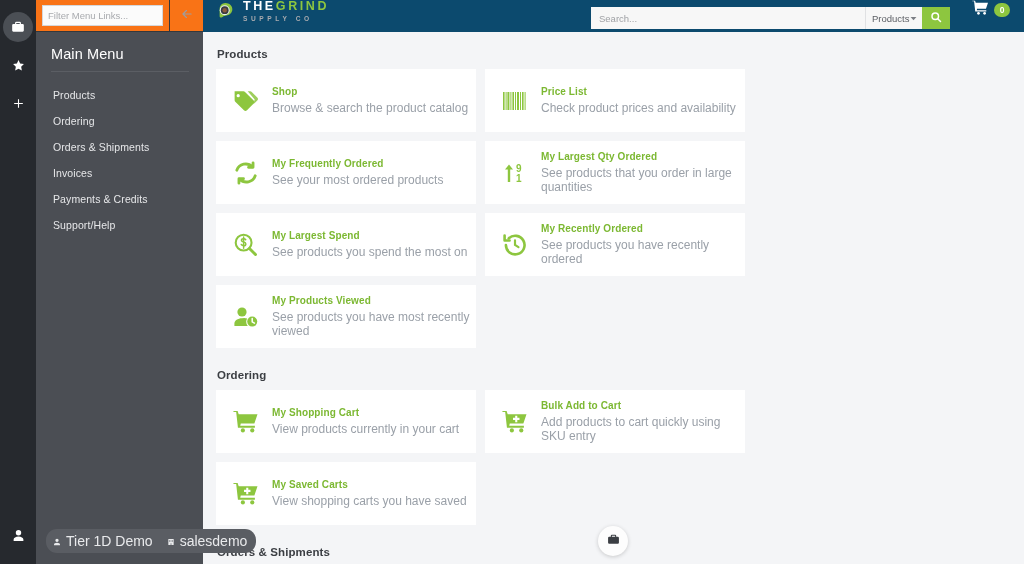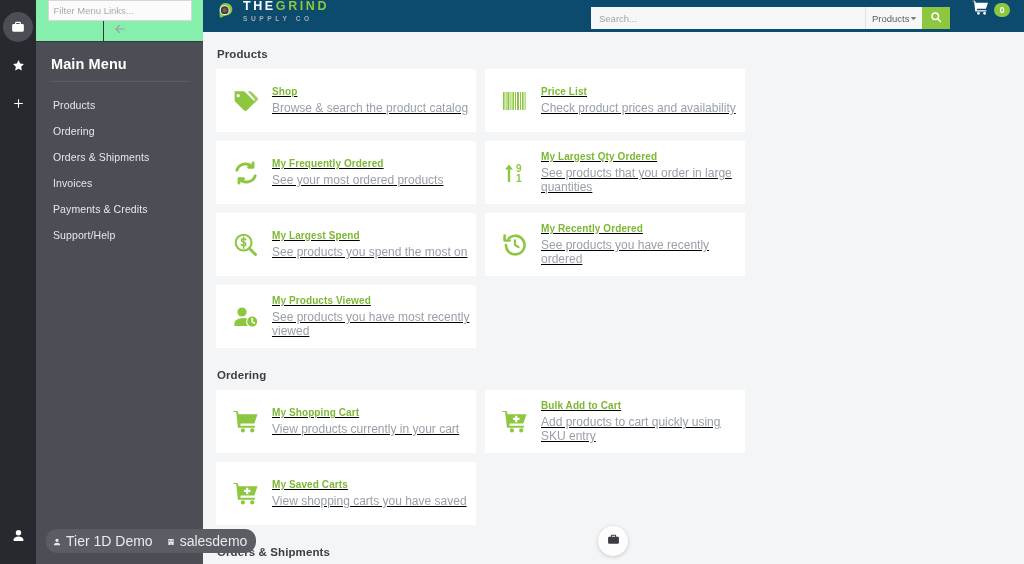--- a/index.html
+++ b/index.html
@@ -30,41 +30,40 @@
   .rail-btn.bottom { margin-bottom: 14px; }
 
   
   .menupanel {
     width: 167px; min-width: 167px; height: 564px;
     background: #4b4e54;
     display: flex; flex-direction: column;
     position: relative;
   }
   .menu-top {
-    height: 42px; display: flex; align-items: center;
-    background: #86efac;
+    height: 32px; display: flex; align-items: center;
+    background: #f97316;
     border-bottom: 1px solid #35383c;
-    flex-direction: column;
   }
   .filter-wrap { flex: 1; padding: 0 6px; }
   .filter-input {
     width: 100%; height: 21px;
     border: 1px solid #d5d7da; background: #fbfbfb;
     font-size: 9.5px; color: #9a9ca0;
     font-family: "Liberation Sans", sans-serif;
     padding: 0 5px; outline: none;
   }
   .filter-input::placeholder { color: #a8aaae; }
   .back-btn {
     width: 34px; height: 32px;
     display: flex; align-items: center; justify-content: center;
     border-left: 1px solid #35383c;
   }
   .menu-title {
-    font-size: 14.5px; font-weight: bold; color: #ffffff;
+    font-size: 14.5px; font-weight: normal; color: #ffffff;
     padding: 14px 0 9px 15px; letter-spacing: .1px;
   }
   .menu-divider { height: 1px; background: #5b5e64; margin: 0 14px 10px 15px; }
   .menu-list { display: flex; flex-direction: column; }
   .menu-item {
     font-size: 10.5px; color: #e6e7e9;
     padding: 7px 0 7px 17px;
     letter-spacing: .1px;
   }
   .panel-spacer { flex: 1; }
@@ -126,21 +125,21 @@
   
   .content {
     flex: 1; background: #f4f5f7; overflow: hidden;
     padding: 16px 17px 0 13px;
   }
   .section-title {
     font-size: 11.5px; font-weight: bold; color: #3b3e43;
     margin: 0 0 9px 1px; letter-spacing: .1px;
   }
   .section { margin-bottom: 21px; }
-  .grid { display: flex; flex-wrap: wrap; gap: 9px; text-decoration: underline; }
+  .grid { display: flex; flex-wrap: wrap; gap: 9px; }
   .card {
     width: 260px; height: 63px; background: #ffffff;
     display: flex; align-items: center;
     padding-left: 16px; gap: 13px;
   }
   .card-icon {
     width: 27px; min-width: 27px; height: 27px;
     display: flex; align-items: center; justify-content: center;
   }
   .card-text { display: flex; flex-direction: column; gap: 4px; }

